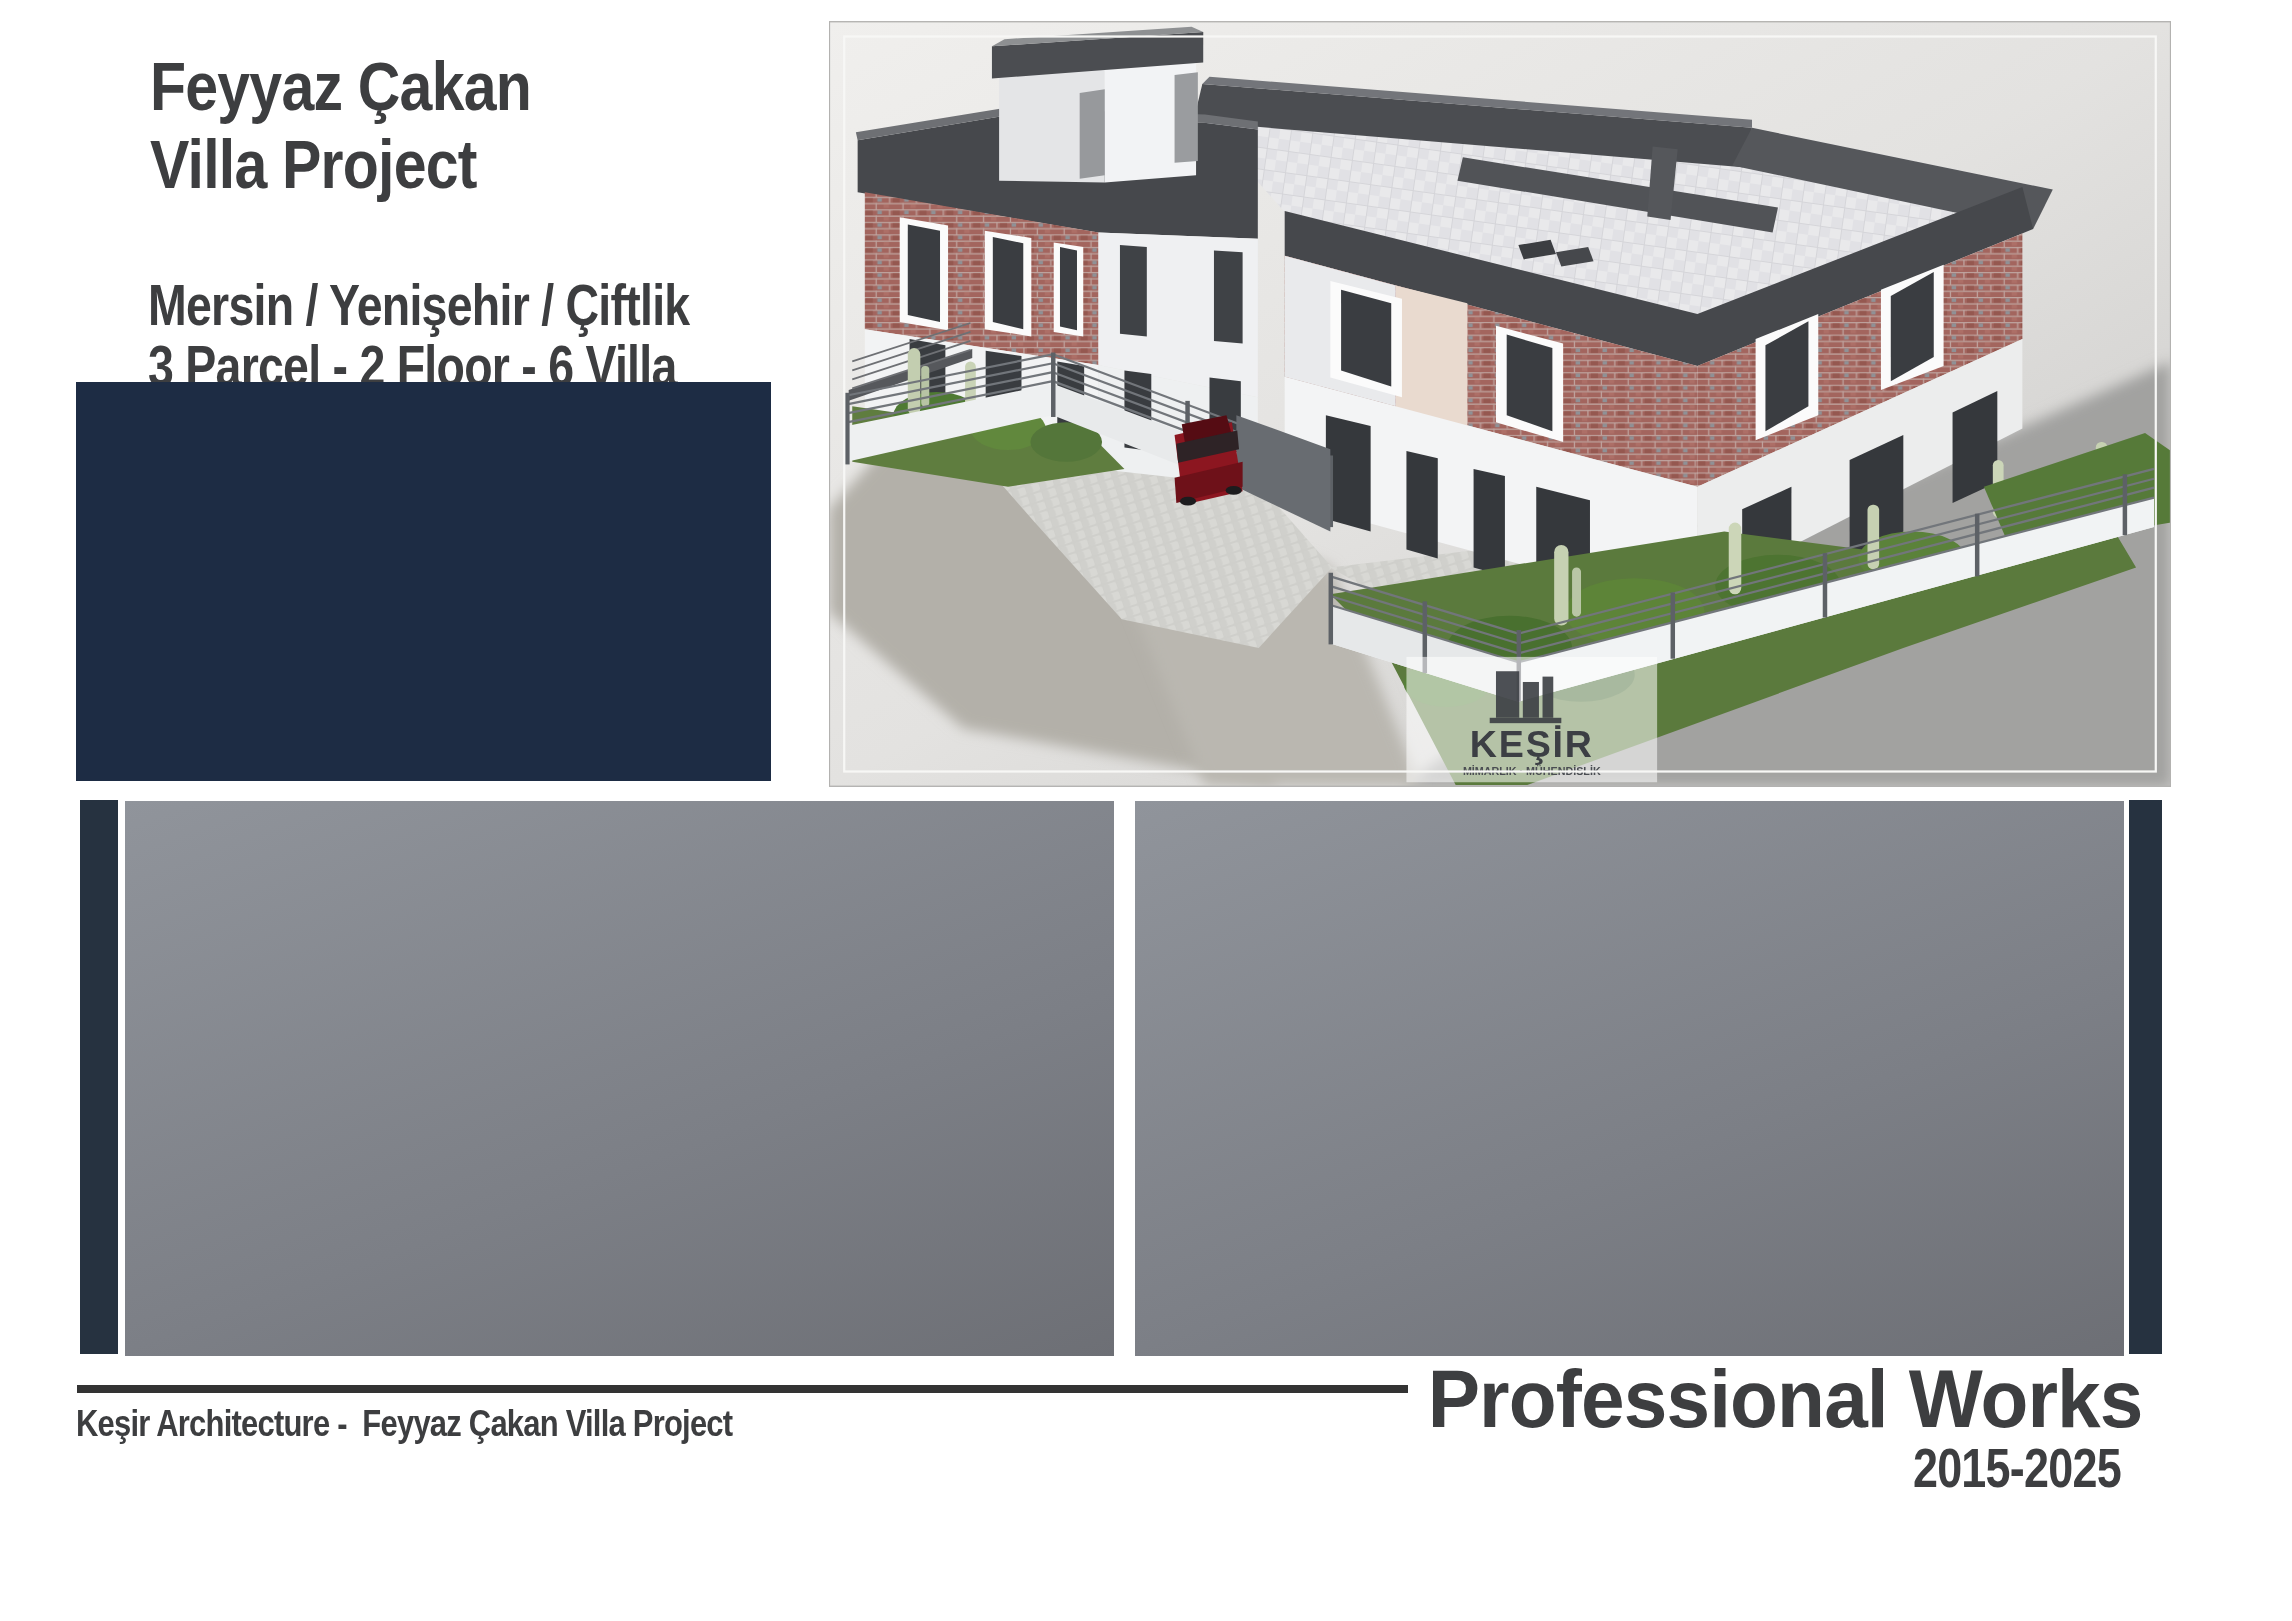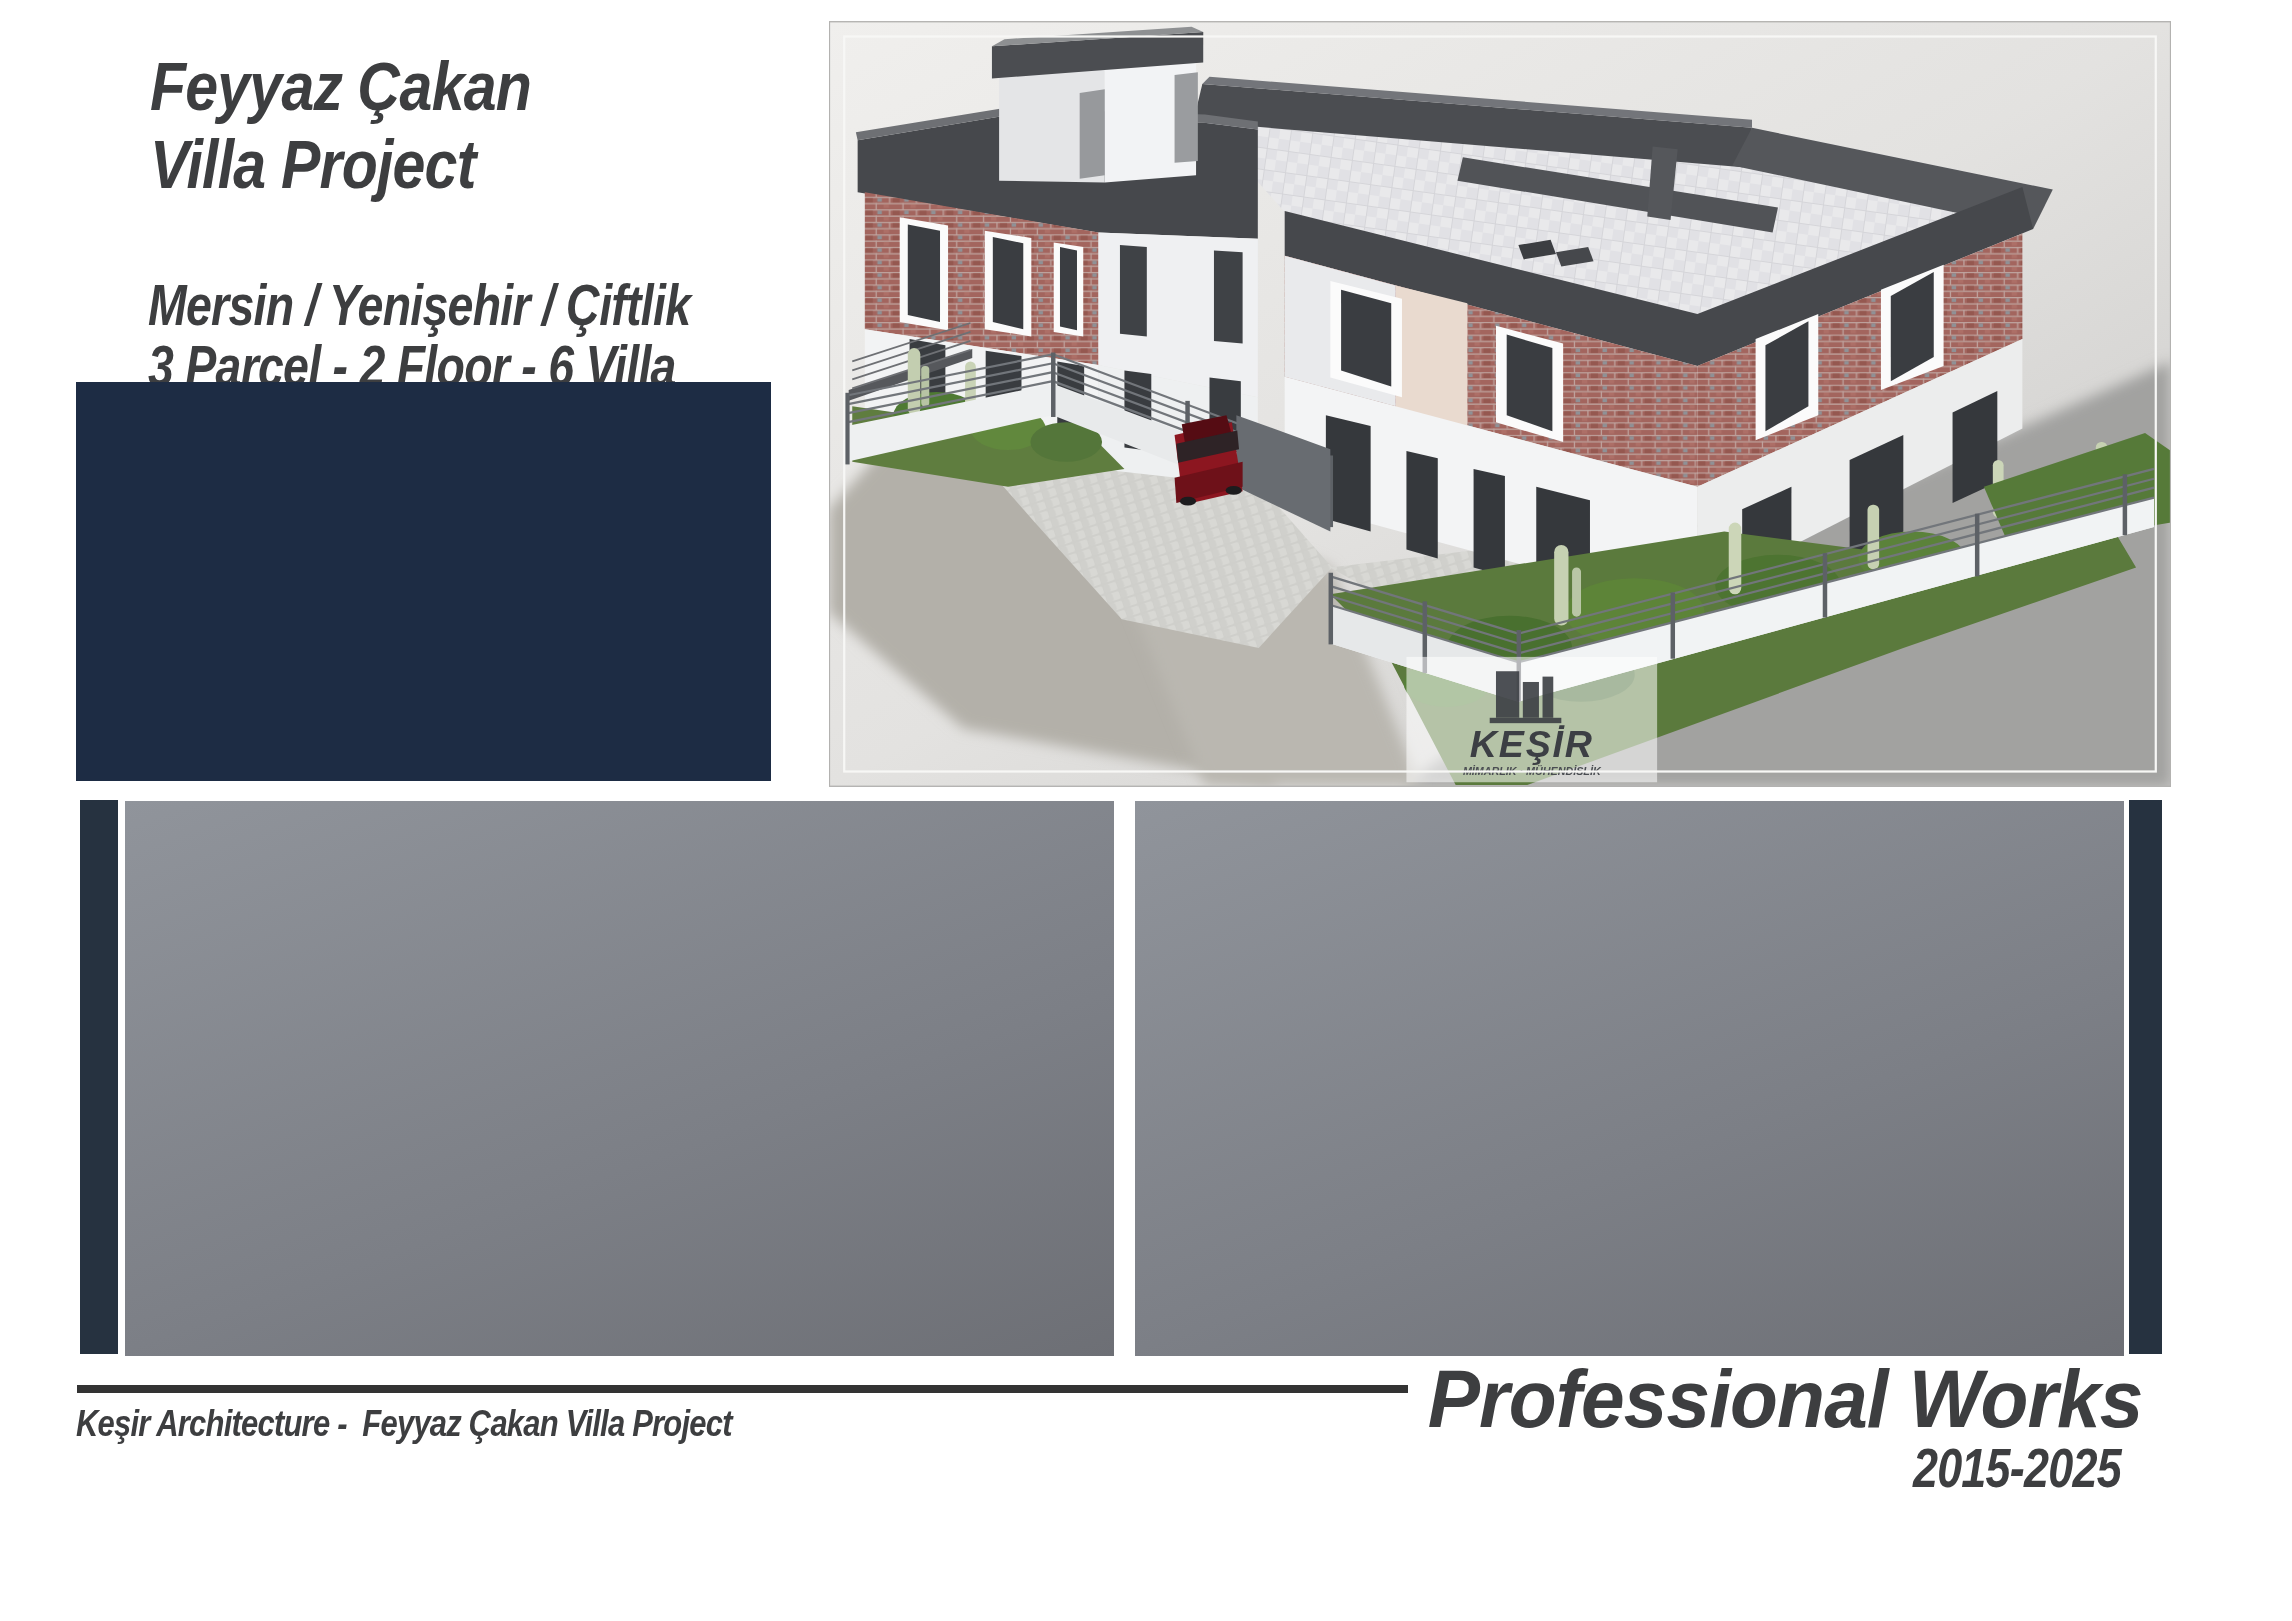--- a/index.html
+++ b/index.html
@@ -1,16 +1,16 @@
 <!DOCTYPE html>
 <html style="font-size:14.3px"><head>
 <meta charset="utf-8">
 <style>
 html,body{margin:0;padding:0;}
-.page{position:relative;width:2293px;height:1621px;background:#ffffff;font-family:"Liberation Sans",sans-serif;overflow:hidden;font-style:italic;}
+.page{position:relative;width:2293px;height:1621px;background:#ffffff;font-family:"Liberation Sans",sans-serif;overflow:hidden;}
 .abs{position:absolute;}
 .ttl{color:#3d3e40;font-weight:bold;letter-spacing:-0.9px;}
 </style>
 </head>
 <body>
 <div class="page">
 
 <div class="abs ttl" style="left:150px;top:48px;font-size:69px;line-height:78px;transform:scaleX(0.855);transform-origin:left top;">Feyyaz Çakan<br>Villa Project</div>
 
 <div class="abs ttl" style="left:148px;top:275px;font-size:57px;line-height:61px;transform:scaleX(0.815);transform-origin:left top;">Mersin / Yenişehir / Çiftlik<br>3 Parcel - 2 Floor - 6 Villa</div>

